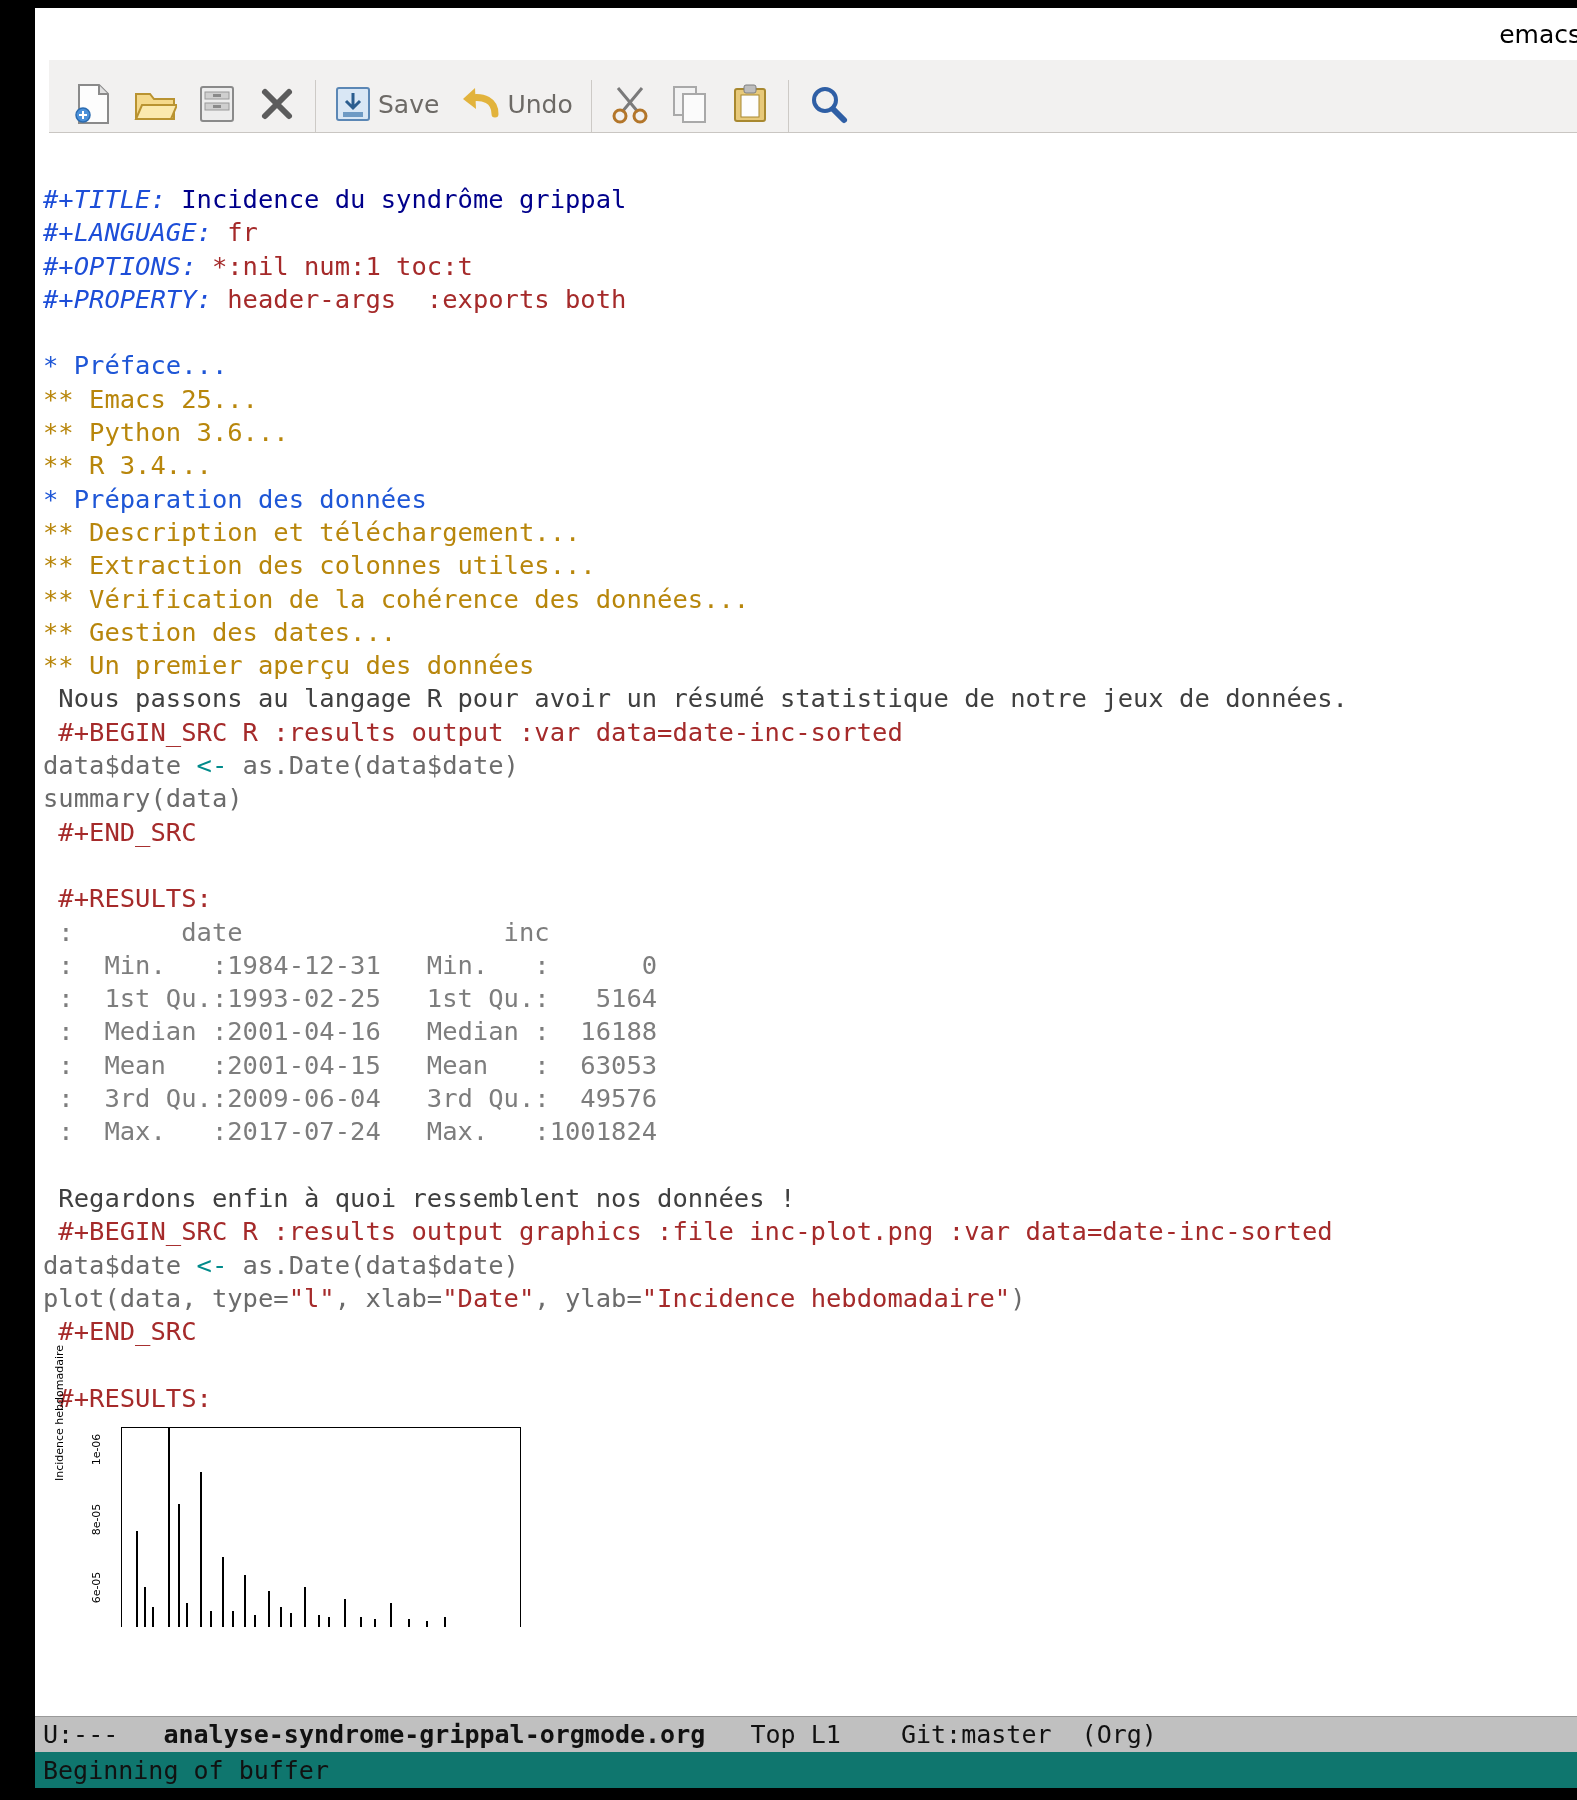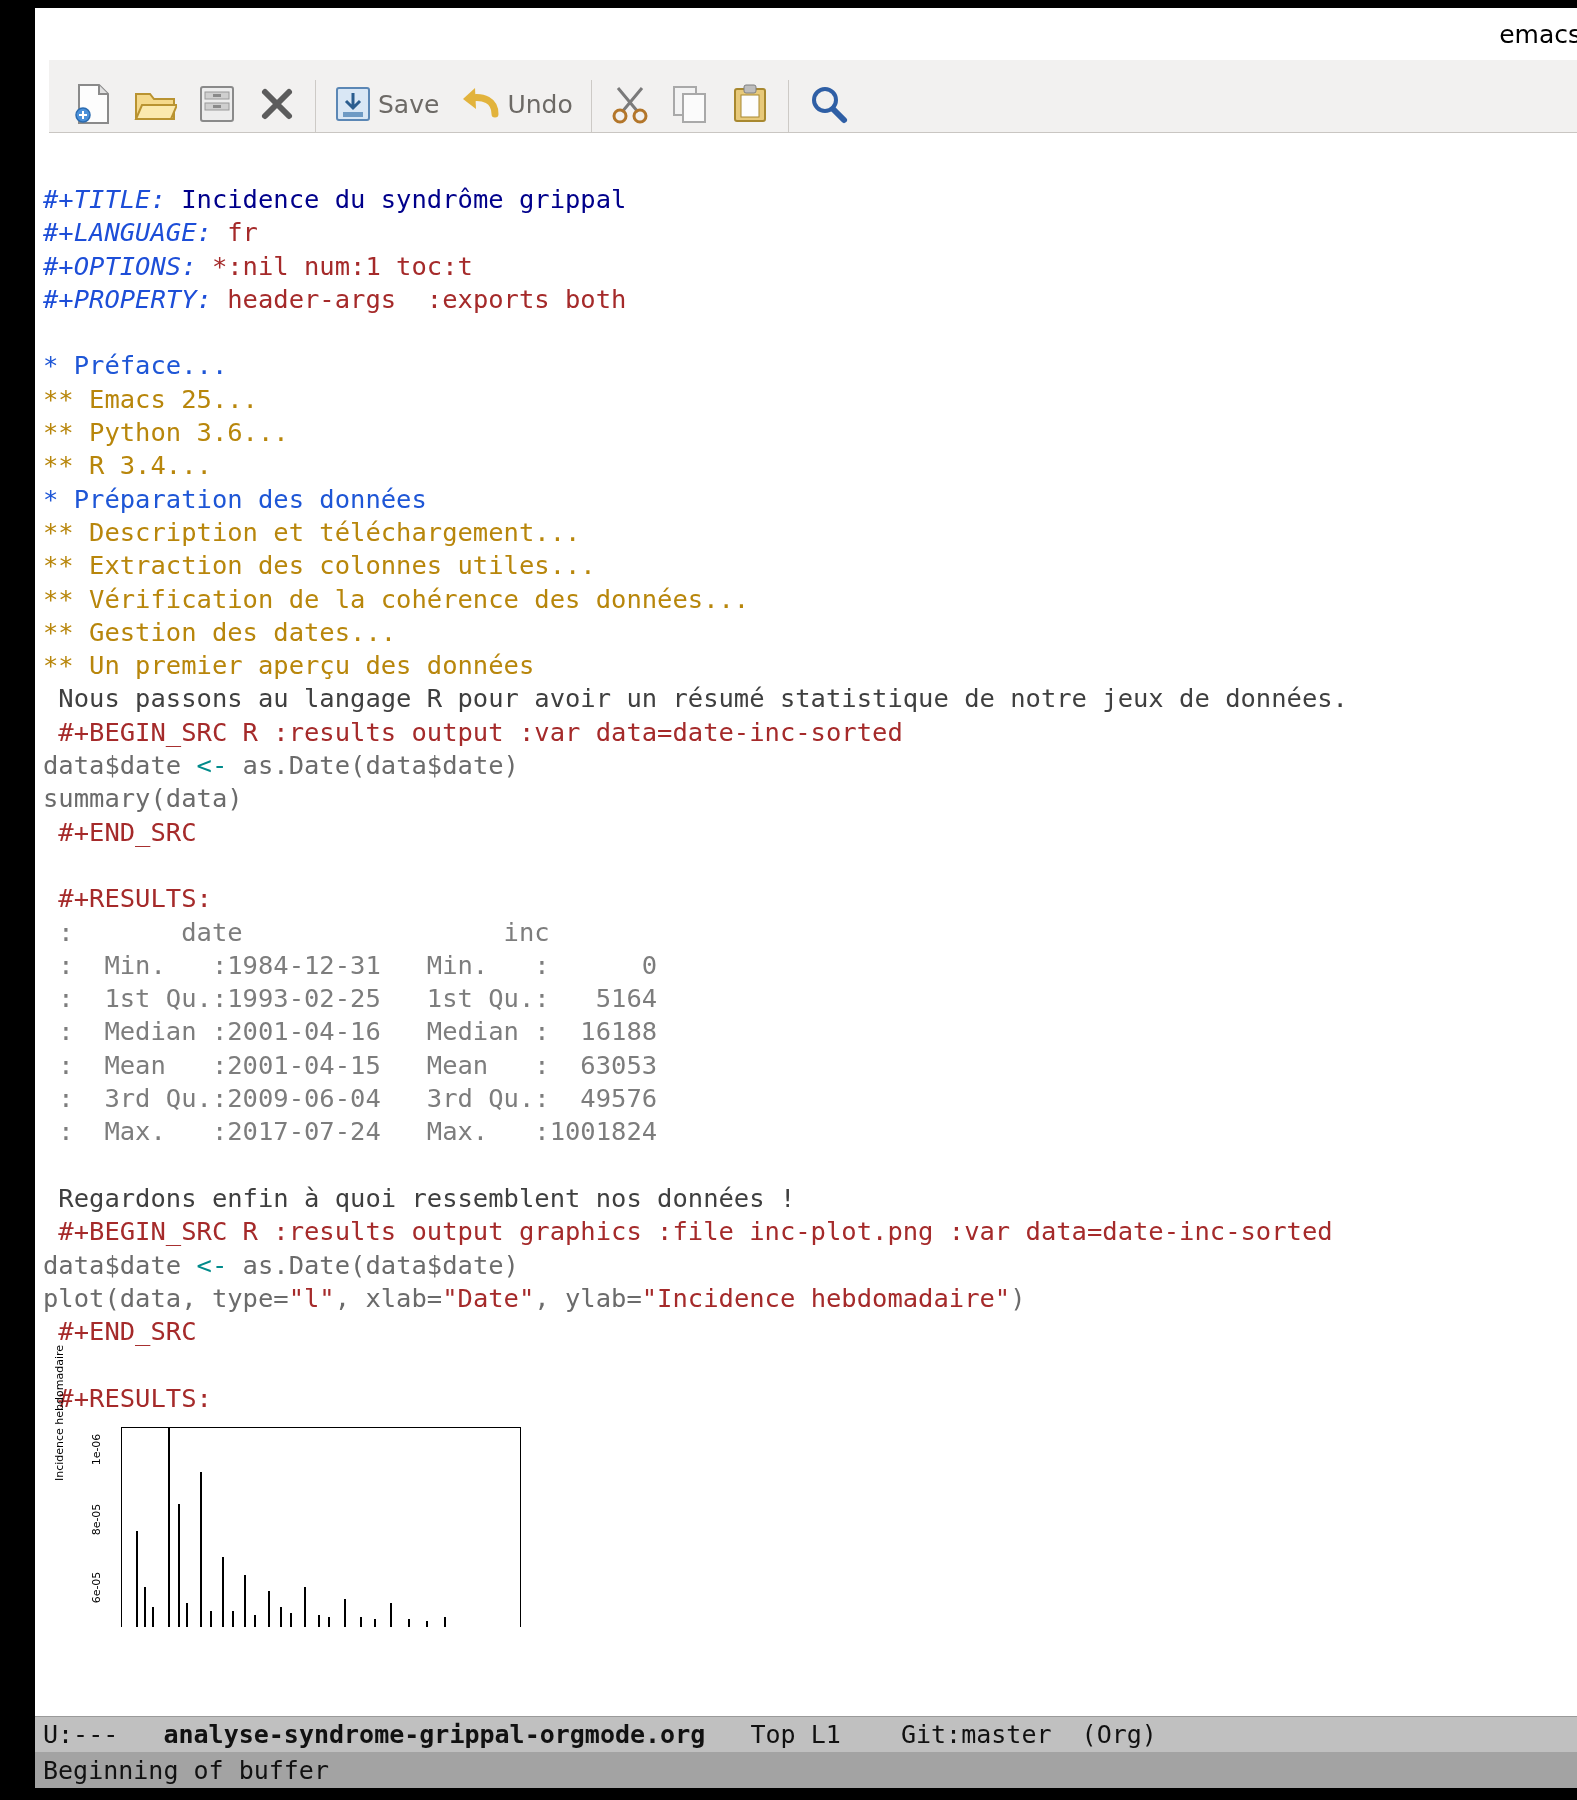--- a/index.html
+++ b/index.html
@@ -189,21 +189,21 @@
     padding-left: 8px;
   }
   .modeline b { font-weight: bold; }
   
   .echo {
     position: absolute;
     left: 0;
     bottom: 0;
     width: 1542px;
     height: 36px;
-    background: #a3a3a3;
+    background: #0f766e;
     font-family: "DejaVu Sans Mono", monospace;
     font-size: 25px;
     color: #111;
     padding-left: 8px;
     box-sizing: border-box;
     display: flex;
     align-items: center;
   }
 </style>
 </head>

